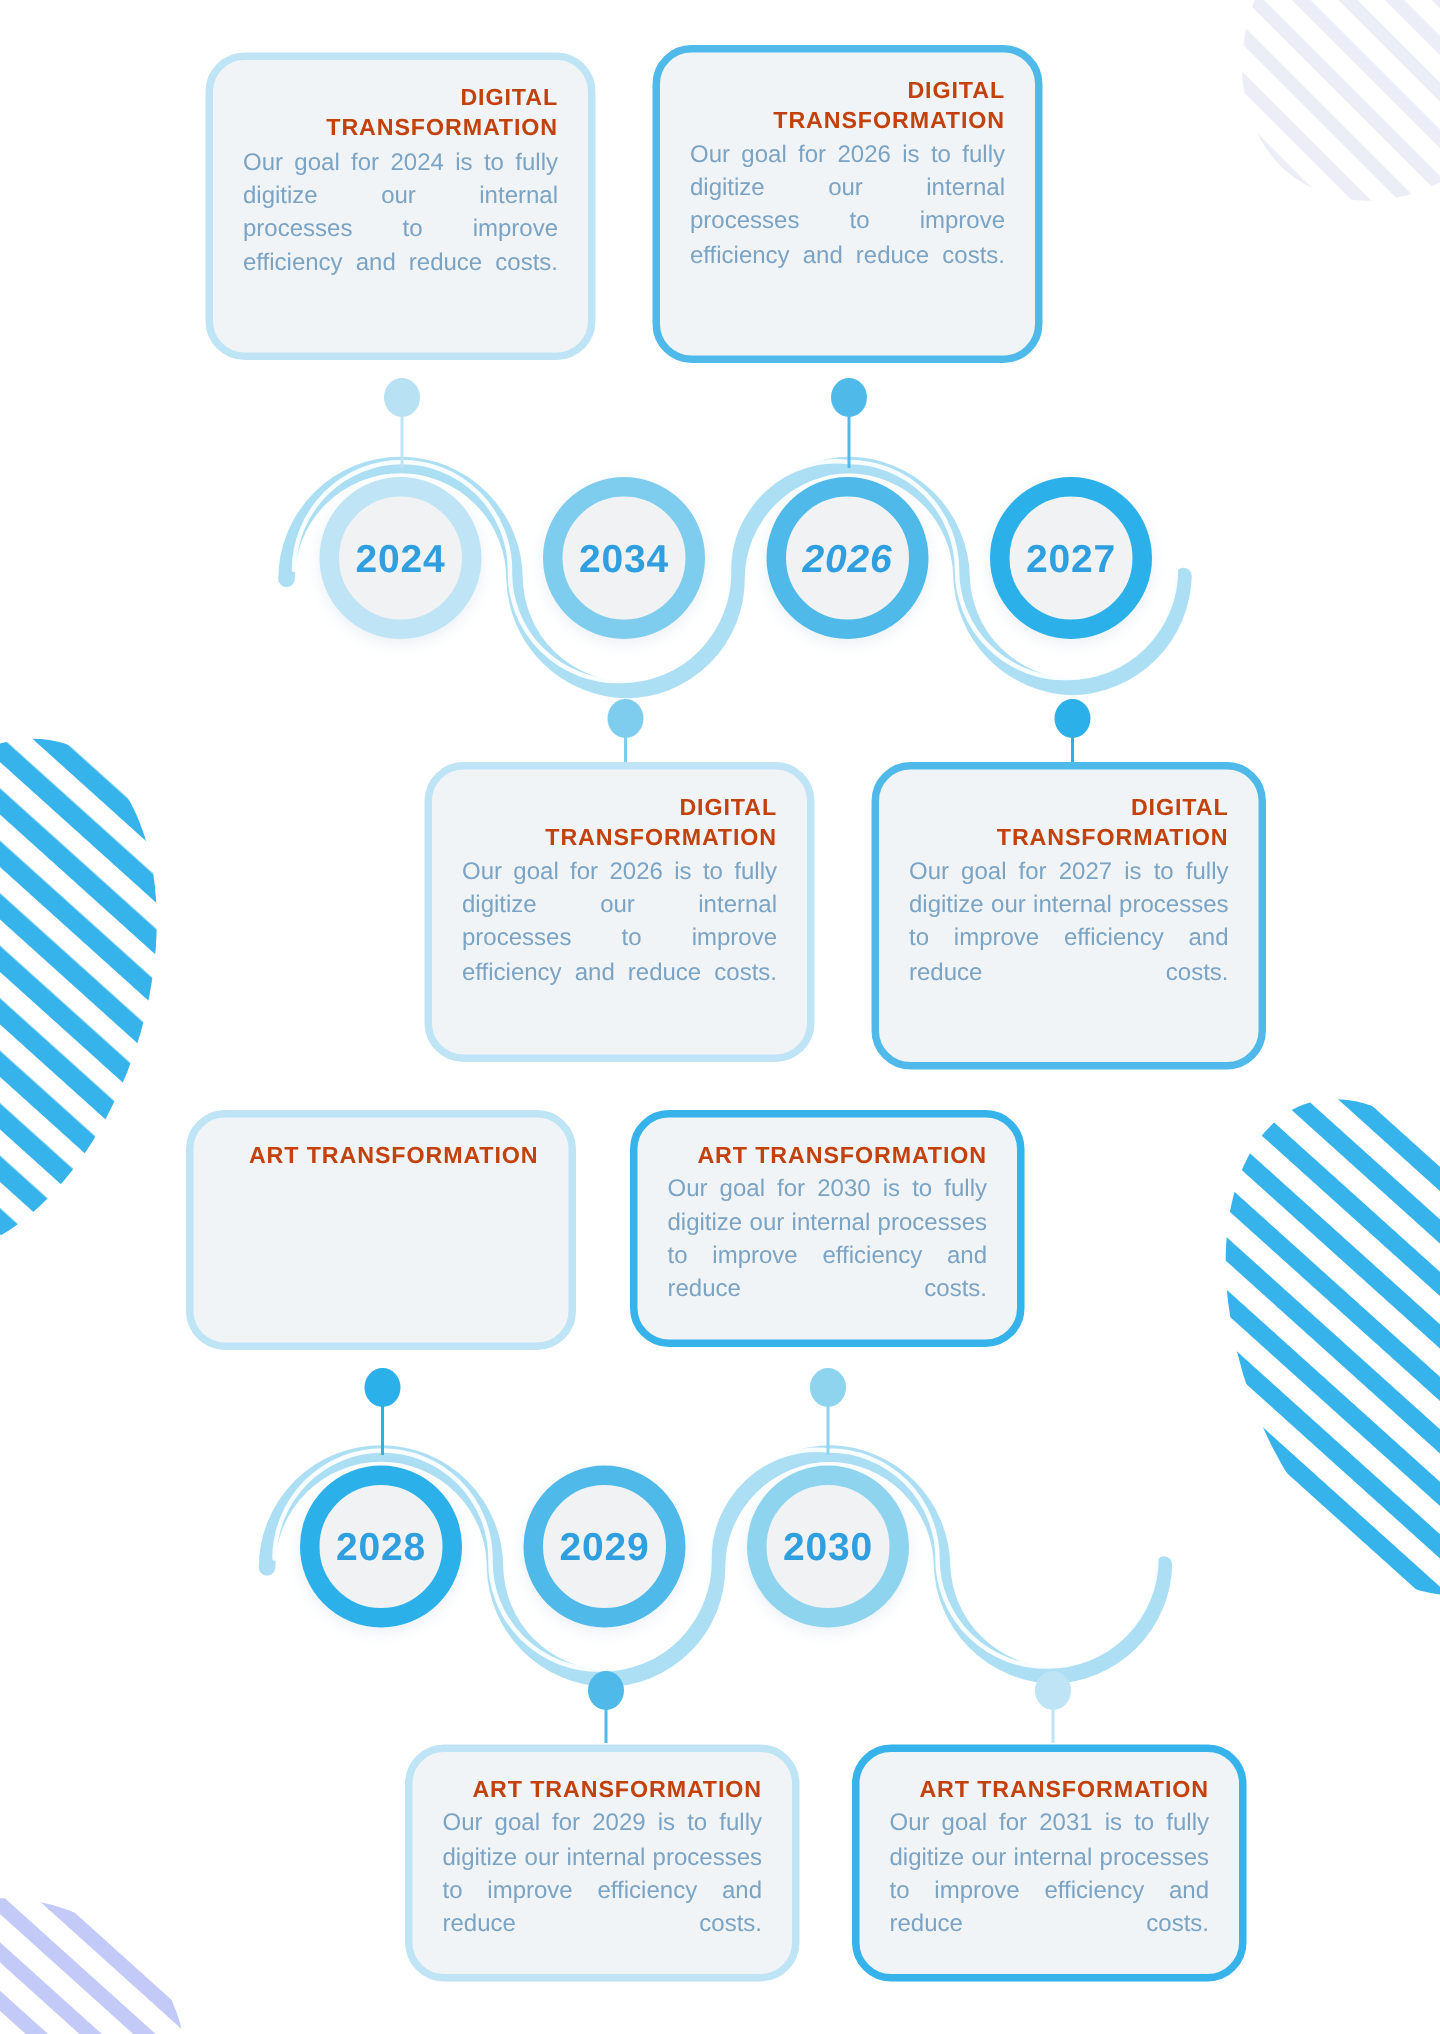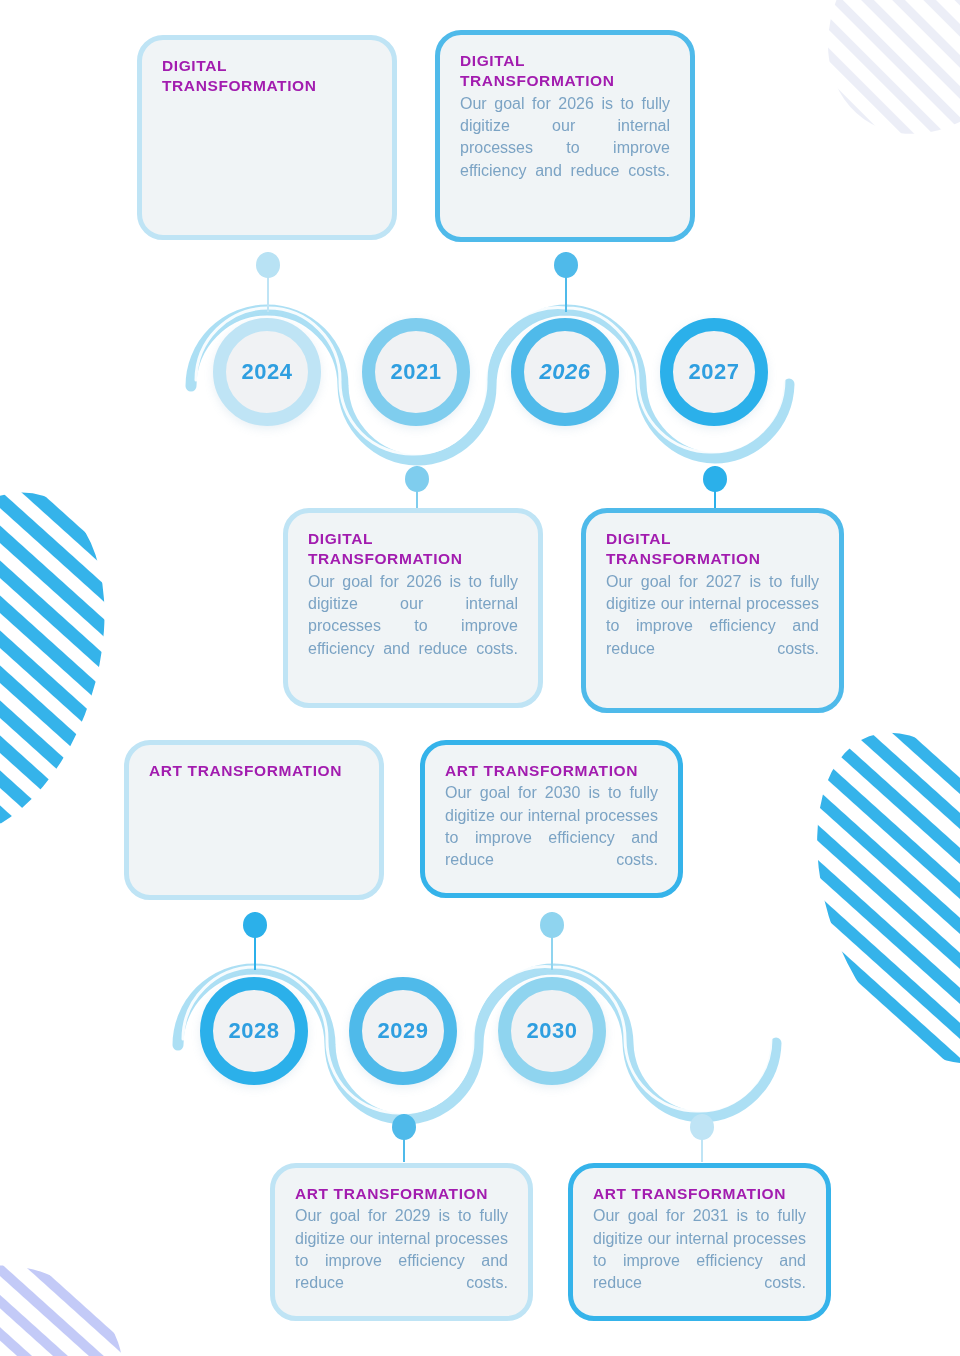--- a/index.html
+++ b/index.html
@@ -22,23 +22,24 @@
     position:absolute;
     box-sizing:border-box;
     background:#f0f4f6;
     border-radius:26px;
     padding:16px 20px 14px 20px;
   }
   .card .title{
     font-weight:bold;
     font-size:15.5px;
     letter-spacing:.6px;
-    color:#a21caf;
+    color:#c2410c;
     line-height:1.32;
     margin:0 0 1px 0;
+    text-align:right;
   }
   .card .body{
     font-size:16px;
     line-height:1.39;
     color:#7ba3c4;
     text-align:justify;
     margin:0;
   }
   .card .body::after{content:"";display:inline-block;width:100%;}
 
@@ -51,21 +52,21 @@
 
   
   .circle{
     position:absolute;width:108px;height:108px;border-radius:50%;
     box-sizing:border-box;
     background:#f0f2f4;
     display:flex;align-items:center;justify-content:center;
     box-shadow:0 3px 10px rgba(120,160,190,.16);
   }
   .circle .yr{
-    font-size:22px;font-weight:bold;letter-spacing:.5px;
+    font-size:26px;font-weight:bold;letter-spacing:.5px;
     color:#2f9fe0;
   }
   .arcs{position:absolute;left:0;top:0;}
   svg{display:block;overflow:visible;}
 </style>
 </head>
 <body>
 
 <div class="stage">
 
@@ -131,40 +132,41 @@
       <path d="M191,386 A76,76 0 0 1 267,310 A76,76 0 0 1 343,386 A76,76 0 0 0 417,460 A74,74 0 0 0 491,386 A76,76 0 0 1 567,310 A76,76 0 0 1 641,384 A76,76 0 0 0 715,458 A76,76 0 0 0 789,384" fill="none" stroke="#9ed9f2" stroke-width="11" stroke-linecap="round" opacity=".85"></path>
       <path d="M196,380 A72,72 0 0 1 268,308 A72,72 0 0 1 340,380 A72,72 0 0 0 414,454 A72,72 0 0 0 486,380 A72,72 0 0 1 566,308 A72,72 0 0 1 638,380 A72,72 0 0 0 712,452 A72,72 0 0 0 784,380" fill="none" stroke="#ffffff" stroke-width="3" stroke-linecap="round" opacity=".9"></path>
 
       <path d="M178,1045 A76,76 0 0 1 254,969 A76,76 0 0 1 330,1045 A76,76 0 0 0 404,1119 A74,74 0 0 0 478,1045 A76,76 0 0 1 554,969 A76,76 0 0 1 628,1043 A76,76 0 0 0 702,1117 A76,76 0 0 0 776,1043" fill="none" stroke="#9ed9f2" stroke-width="11" stroke-linecap="round" opacity=".85"></path>
       <path d="M183,1039 A72,72 0 0 1 255,967 A72,72 0 0 1 327,1039 A72,72 0 0 0 401,1113 A72,72 0 0 0 473,1039 A72,72 0 0 1 553,967 A72,72 0 0 1 625,1039 A72,72 0 0 0 699,1111 A72,72 0 0 0 771,1039" fill="none" stroke="#ffffff" stroke-width="3" stroke-linecap="round" opacity=".9"></path>
     </svg>
   </div>
 
   <div class="card" style="left:137px;top:35px;width:260px;height:205px;border:5px solid #bfe4f5;">
     <p class="title">DIGITAL TRANSFORMATION</p>
+    <p class="body">Our goal for 2024 is to fully digitize our internal processes to improve efficiency and reduce costs.</p>
   </div>
   <div class="connector down" style="left:256px;top:252px;height:60px;">
     <div class="stem" style="background:#bfe4f5;"></div>
     <div class="dot" style="top:0;background:#b8e2f4;"></div>
   </div>
 
   <div class="card" style="left:435px;top:30px;width:260px;height:212px;border:5px solid #4fbaea;">
     <p class="title">DIGITAL TRANSFORMATION</p>
     <p class="body">Our goal for 2026 is to fully digitize our internal processes to improve efficiency and reduce costs.</p>
   </div>
   <div class="connector down" style="left:554px;top:252px;height:60px;">
     <div class="stem" style="background:#4fbaea;"></div>
     <div class="dot" style="top:0;background:#4fbaea;"></div>
   </div>
 
   <div class="circle" style="left:213px;top:318px;border:13px solid #bfe4f5;">
     <span class="yr">2024</span>
   </div>
   <div class="circle" style="left:362px;top:318px;border:13px solid #7fcdee;">
-    <span class="yr">2021</span>
+    <span class="yr">2034</span>
   </div>
   <div class="circle" style="left:511px;top:318px;border:13px solid #4fbaea;font-style:italic;">
     <span class="yr">2026</span>
   </div>
   <div class="circle" style="left:660px;top:318px;border:13px solid #2bb0ea;">
     <span class="yr">2027</span>
   </div>
 
   <div class="connector up" style="left:405px;top:466px;height:48px;">
     <div class="stem" style="background:#7fcdee;"></div>

